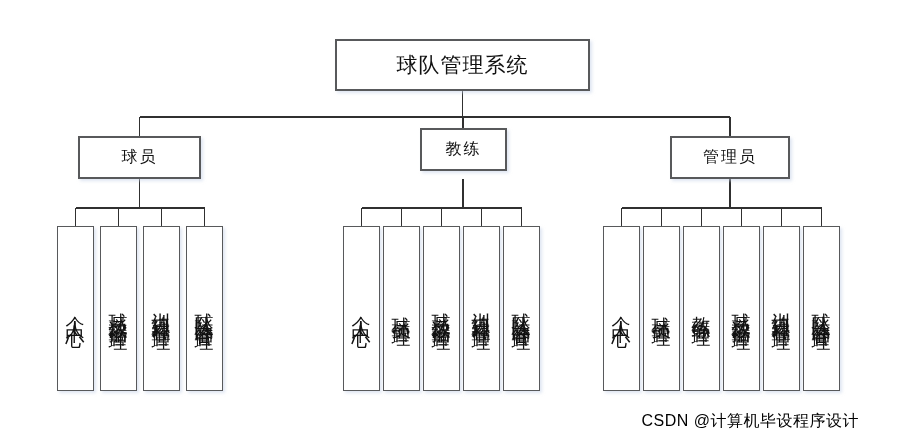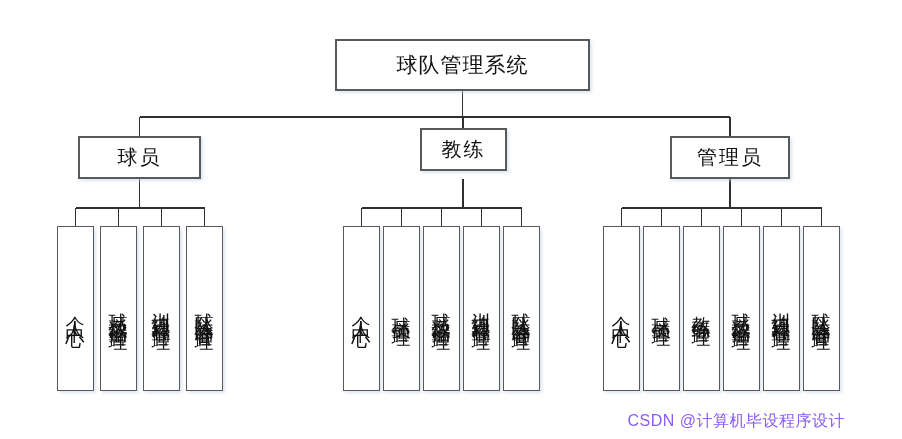--- a/index.html
+++ b/index.html
@@ -1,28 +1,28 @@
 <!DOCTYPE html>
 <html><head>
 <meta charset="utf-8">
 <style>
   html,body{margin:0;padding:0;background:#ffffff;}
   .canvas{
     position:relative;width:865px;height:439px;background:#ffffff;overflow:hidden;
-    font-family:"Liberation Serif","DejaVu Serif",serif;color:#111111;
+    font-family:"Liberation Serif","DejaVu Serif",serif;color:#111111;padding-left:14px;
   }
   .wires{position:absolute;left:0;top:0;pointer-events:none;}
   .box{
     position:absolute;box-sizing:border-box;background:#ffffff;
     border:2px solid #58595b;
     box-shadow:2px 2px 3px rgba(196,210,232,0.55);
     display:flex;align-items:center;justify-content:center;
   }
   .box.leaf{border-width:1.5px;}
-  .hlabel{font-size:20px;letter-spacing:2px;white-space:nowrap;}
+  .hlabel{font-size:16px;letter-spacing:2px;white-space:nowrap;}
   .root .hlabel{font-size:21px;letter-spacing:1px;}
   .vlabel{
     writing-mode:vertical-rl;text-orientation:upright;
     font-size:19px;letter-spacing:4px;line-height:1;
   }
   .watermark{
     position:absolute;right:20px;top:411px;
     font-family:"Liberation Sans","DejaVu Sans",sans-serif;
     font-size:16px;letter-spacing:0.5px;white-space:nowrap;
   }
@@ -120,15 +120,15 @@
   <div class="box leaf" style="left:723px;top:226px;width:37px;height:165px;">
     <span class="vlabel">球员数据管理</span>
   </div>
   <div class="box leaf" style="left:763px;top:226px;width:37px;height:165px;">
     <span class="vlabel">训练日程管理</span>
   </div>
   <div class="box leaf" style="left:803px;top:226px;width:37px;height:165px;">
     <span class="vlabel">球队阵容管理</span>
   </div>
 
-  <div class="watermark" style="color: #8b5cf6;">CSDN @计算机毕设程序设计</div>
+  <div class="watermark" style="color: #000000;">CSDN @计算机毕设程序设计</div>
 
 </div>
 
 </body></html>

